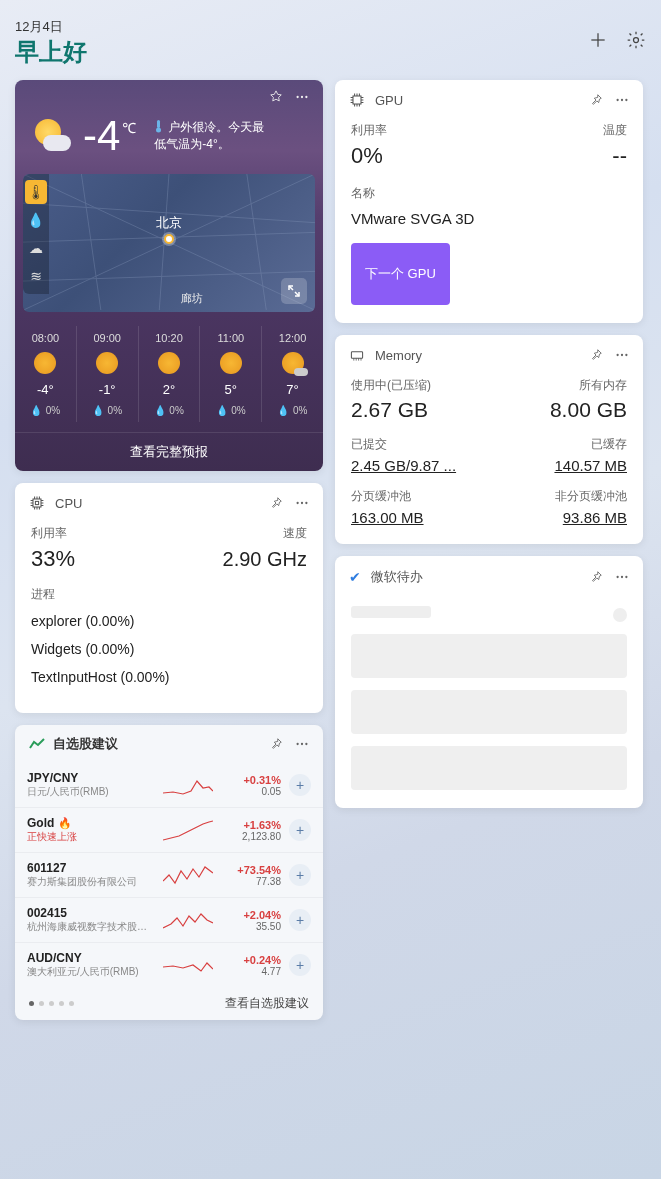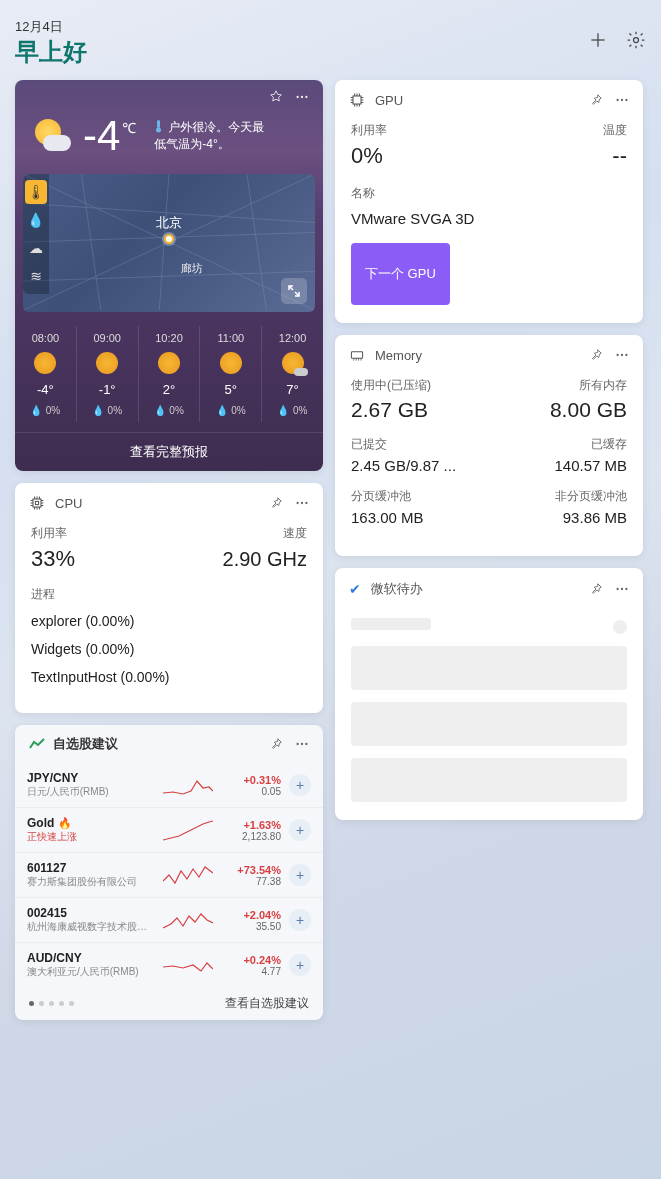--- a/index.html
+++ b/index.html
@@ -31,21 +31,21 @@
 .temp-big { font-size: 42px; font-weight: 300; display:flex; align-items:flex-start; }
 .temp-unit { font-size: 14px; margin-top: 6px; margin-left: 2px; }
 .weather-desc { font-size: 12px; line-height: 1.4; margin-left: 8px; }
 .weather-desc-row { display:flex; align-items:flex-start; gap:4px; }
 .thermo-small { width:10px; height:14px; display:inline-block; }
 .map-wrap { position: relative; margin: 0 8px; height: 138px; background: linear-gradient(135deg,#4a5d8a 0%, #3d5078 40%, #5a6b95 100%); border-radius: 6px; overflow:hidden; }
 .map-roads { position:absolute; inset:0; opacity:0.35; }
 .map-roads line { stroke:#8899bb; stroke-width:1; }
 .city-label { position:absolute; top:40px; left:50%; transform:translateX(-50%); font-size:13px; color:#fff; font-weight:500; }
 .city-dot { position:absolute; top:60px; left:50%; transform:translateX(-50%); width:10px; height:10px; border-radius:50%; background:#fff; border:2px solid #f7b733; box-shadow:0 0 0 2px rgba(255,255,255,0.3); }
-.city-label2 { position:absolute; bottom:36px; left:54%; font-size:11px; color:#eee; }
+.city-label2 { position:absolute; bottom:6px; left:54%; font-size:11px; color:#eee; }
 .map-expand { position:absolute; bottom:8px; right:8px; width:26px; height:26px; background:rgba(255,255,255,0.2); border-radius:5px; display:flex; align-items:center; justify-content:center; cursor:pointer; }
 .weather-side-icons { position:absolute; left:0; top:0; background:rgba(0,0,0,0.25); border-radius:6px 0 0 6px; width:26px; display:flex; flex-direction:column; padding:4px 0; }
 .side-icon { width:26px; height:28px; display:flex; align-items:center; justify-content:center; color:#ddd; font-size:14px; }
 .side-icon.active { background:#f7b733; color:#333; border-radius:4px; margin:2px; width:22px; height:24px; }
 .hourly { display:flex; padding: 14px 0 10px; }
 .hour-col { flex:1; display:flex; flex-direction:column; align-items:center; gap:8px; border-right:1px solid rgba(255,255,255,0.12); padding:6px 8px; }
 .hour-col:last-child { border-right:none; }
 .hour-time { font-size:11px; color:#ddd; }
 .hour-icon { width:22px; height:22px; background:radial-gradient(circle,#f7b733,#e89820); border-radius:50%; }
 .hour-icon.cloudy { position:relative; }
@@ -100,21 +100,21 @@
 .gpu-btn { background:#8b5cf6; color:#fff; border:none; padding:22px 14px; border-radius:4px; font-size:13px; cursor:pointer; }
 
 
 .mem-body { padding:4px 16px 18px; }
 .mem-row-labels { display:flex; justify-content:space-between; margin-bottom:4px; }
 .mem-label { font-size:12px; color:#666; }
 .mem-row-vals { display:flex; justify-content:space-between; margin-bottom:14px; align-items:baseline; }
 .mem-val-big { font-size:21px; font-weight:500; color:#222; }
 .mem-row-small { display:flex; justify-content:space-between; margin-bottom:4px; }
 .mem-row-small-vals { display:flex; justify-content:space-between; margin-bottom:14px; }
-.mem-val-med { font-size:15px; color:#222; }
+.mem-val-med { font-size:15px; color:#222;text-decoration:underline; }
 
 
 .todo-body { padding:10px 16px 18px; }
 .todo-skel-title { width:80px; height:12px; background:#eee; border-radius:3px; margin-bottom:4px; }
 .todo-skel-dot { width:14px; height:14px; border-radius:50%; background:#eee; float:right; margin-top:-14px; }
 .todo-skel-block { height:44px; background:#efefef; border-radius:4px; margin-top:12px; }
 .check-icon { color:#2f7de0; font-size:14px; }
 
 
 .chip-svg rect { fill:none; stroke:currentColor; stroke-width:1.3; }
@@ -476,21 +476,21 @@
             <span class="mem-label">已缓存</span>
           </div>
         <div class="mem-row-small-vals">
             <span class="mem-val-med">2.45 GB/9.87 ...</span>
             <span class="mem-val-med">140.57 MB</span>
           </div>
         <div class="mem-row-small">
             <span class="mem-label">分页缓冲池</span>
             <span class="mem-label">非分页缓冲池</span>
           </div>
-        <div class="mem-row-small-vals" style="margin-bottom:12px">
+        <div class="mem-row-small-vals" style="margin-bottom:0">
             <span class="mem-val-med">163.00 MB</span>
             <span class="mem-val-med">93.86 MB</span>
           </div>
       </div>
     </div>
 
     <div class="card">
       <div class="card-header">
         <div class="card-header-left">
           <span class="check-icon">✔</span>

